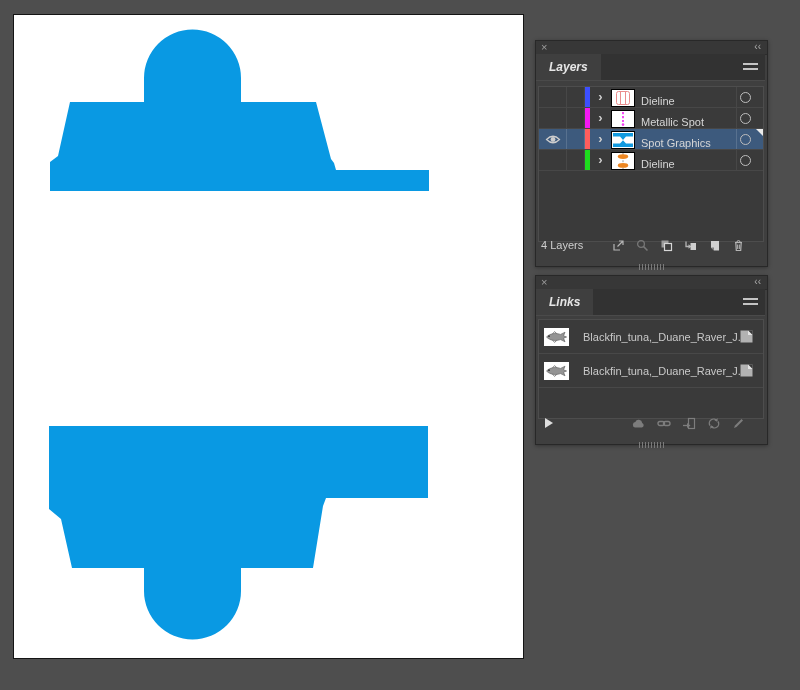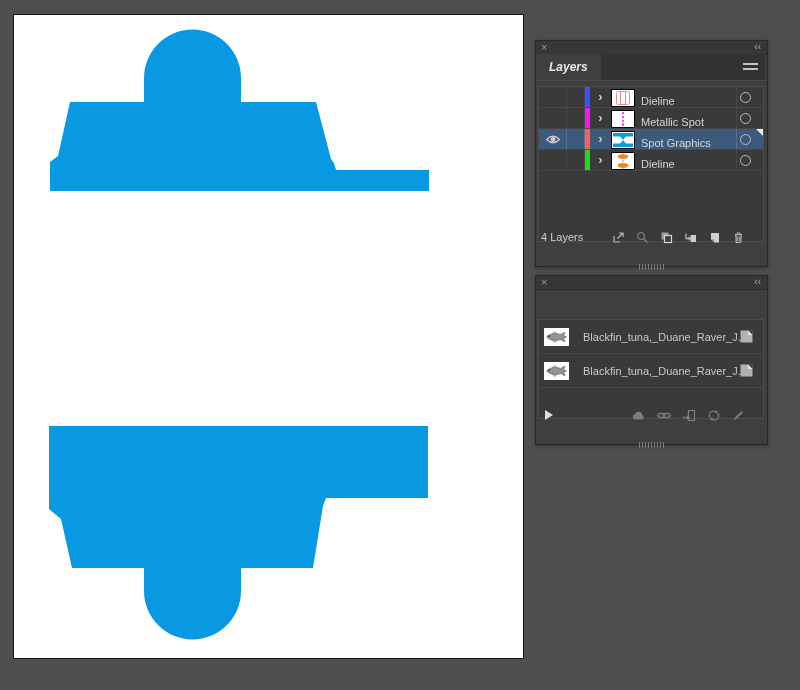--- a/index.html
+++ b/index.html
@@ -36,21 +36,21 @@
   .thumb{position:absolute;left:72px;top:2px;width:22px;height:16px;background:#ffffff;border:1px solid #000;}
   .lname{position:absolute;left:102px;top:4px;line-height:21px;font-size:11px;color:#d6d6d6;white-space:nowrap;}
   .tdiv{position:absolute;right:26px;top:0;height:100%;border-left:1px solid #474747;}
   .target{position:absolute;right:12px;top:5px;width:9px;height:9px;border:1px solid #bdbdbd;border-radius:50%;}
   .lrow.sel{background:#3d5a7d;}
   .lrow.sel .cell-eye,.lrow.sel .cell-lock{border-right-color:rgba(255,255,255,.14);}
   .lrow.sel .tdiv{border-left-color:rgba(255,255,255,.14);}
   .sel-corner{position:absolute;right:0;top:0;width:0;height:0;border-top:7px solid #ececec;border-left:7px solid transparent;}
   .eye{position:absolute;left:6px;top:5px;}
   
-  .pfoot{position:absolute;left:0;right:0;bottom:16px;height:26px;}
+  .pfoot{position:absolute;left:0;right:0;bottom:8px;height:26px;}
   .status{position:absolute;left:5px;top:0;line-height:26px;font-size:11px;color:#cfcfcf;}
   .ficons{position:absolute;right:22px;top:0;height:26px;display:flex;align-items:center;gap:11px;}
   .ficons svg{display:block;}
   .grip{position:absolute;width:26px;height:6px;left:50%;transform:translateX(-50%);bottom:-4px;
         background:repeating-linear-gradient(90deg,#7a7a7a 0 1px,transparent 1px 3px);}
   
   .krow{position:relative;height:34px;border-bottom:1px solid #484848;box-sizing:border-box;}
   .fishthumb{position:absolute;left:5px;top:8px;width:25px;height:18px;background:#fff;}
   .kname{position:absolute;left:44px;top:0;line-height:34px;font-size:11px;color:#c9c9c9;white-space:nowrap;}
   .embed{position:absolute;right:9px;top:9px;}
@@ -190,20 +190,24 @@
     </span>
   </div>
   <span class="grip"></span>
 </div>
 
 <div class="panel panel-links">
   <div class="phead">
     <span class="close-x">×</span>
     <span class="collapse">‹‹</span>
   </div>
+  <div class="ptabs">
+    <span class="tab">Links</span>
+    <span class="pmenu"></span>
+  </div>
 
   <div class="list list-links">
 
     <div class="krow">
       <span class="fishthumb">
         <svg width="25" height="18" viewBox="0 0 25 18">
           <path d="M2.5,9 C6,5.2 12,4.8 16.5,6.4 L21,4.2 L19.6,7.8 L22.6,9 L19.6,10.2 L21,13.8 L16.5,11.6 C12,13.2 6,12.8 2.5,9 Z" fill="#949494" stroke="#5a5a5a" stroke-width="0.6"></path>
           <path d="M8.5,6 L10.5,3.6 L12.8,5.6" fill="none" stroke="#6a6a6a" stroke-width="0.8"></path>
           <path d="M8.5,12 L10.5,14.4 L12.8,12.4" fill="none" stroke="#6a6a6a" stroke-width="0.8"></path>
           <circle cx="5" cy="8.2" r="0.9" fill="#333"></circle>

